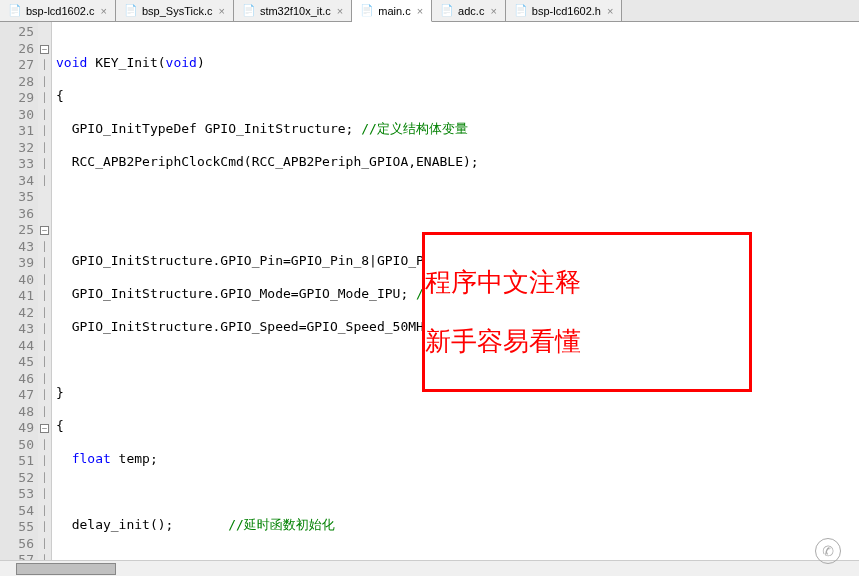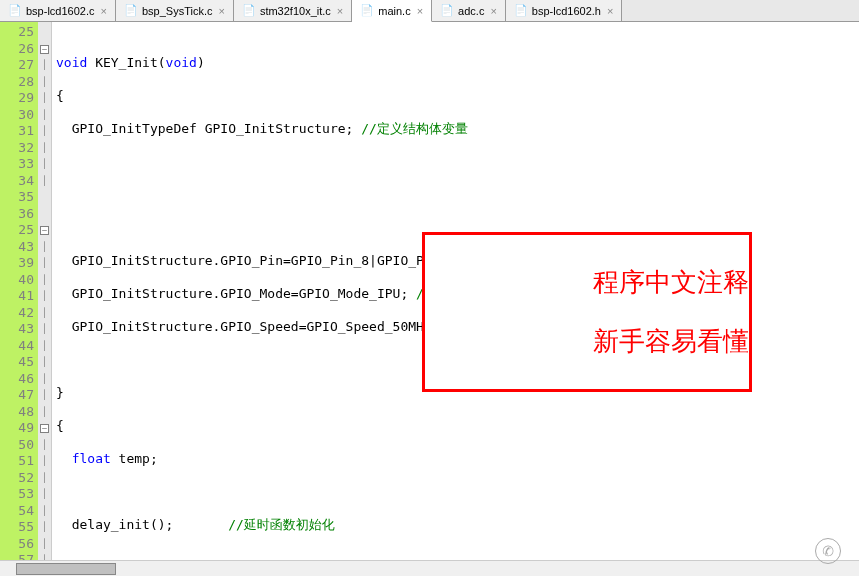--- a/index.html
+++ b/index.html
@@ -5,29 +5,29 @@
 *{margin:0;padding:0;box-sizing:border-box}
 body{font-family:Consolas,monospace;font-size:13px;background:#fff;width:859px;height:576px;overflow:hidden;position:relative}
 .tabs{display:flex;background:#e8e8e8;border-bottom:1px solid #999;height:22px}
 .tab{display:flex;align-items:center;padding:2px 8px;border-right:1px solid #999;background:#f0f0f0;cursor:pointer;font-size:11px;font-family:Tahoma,sans-serif}
 .tab.active{background:#fff;border-bottom:1px solid #fff;margin-bottom:-1px}
 .tab-icon{width:14px;height:14px;margin-right:4px;display:inline-flex;align-items:center;justify-content:center}
 .tab-icon.c-file{color:#888}
 .tab-icon.h-file{color:#888}
 .tab-close{margin-left:6px;color:#888;font-size:11px}
 .editor{display:flex;height:calc(100% - 22px);overflow:hidden}
-.gutter{background:#bef264;width:38px;text-align:right;padding-right:4px;color:#808080;font-size:13px;line-height:16.5px;padding-top:2px;user-select:none}
+.gutter{background:#e5e5e5;width:38px;text-align:right;padding-right:4px;color:#808080;font-size:13px;line-height:16.5px;padding-top:2px;user-select:none}
 .fold{background:#e8e8e8;width:14px;border-right:1px solid #ccc;font-size:9px;line-height:16.5px;padding-top:2px;text-align:center;color:#808080;user-select:none}
 .fold-box{display:inline-block;width:9px;height:9px;border:1px solid #808080;line-height:7px;font-size:9px;text-align:center;background:#fff}
 .code{flex:1;padding:16px 4px;line-height:16.5px;white-space:pre;position:relative}
 .line{height:16.5px}
 .kw{color:#0000ff}
 .cmt{color:#008000}
 .ln{height:16.5px}
-.annotation-box{position:absolute;top:232px;left:422px;width:330px;height:160px;border:3px solid #ff0000;background:#fff;display:flex;flex-direction:column;justify-content:center;align-items:flex-end;gap:24px;font-family:"Microsoft YaHei",sans-serif;font-size:26px;color:#ff0000;z-index:5}
+.annotation-box{position:absolute;top:232px;left:422px;width:330px;height:160px;border:3px solid #ff0000;background:#fff;display:flex;flex-direction:column;justify-content:center;align-items:flex-start;gap:24px;font-family:"Microsoft YaHei",sans-serif;font-size:26px;color:#ff0000;z-index:5}
 .watermark{position:absolute;bottom:12px;right:18px;display:flex;align-items:center;gap:8px;color:#aaa;font-family:"Microsoft YaHei",sans-serif;font-size:16px;z-index:4}
 .watermark-icon{width:26px;height:26px;border:1.5px solid #aaa;border-radius:50%;display:flex;align-items:center;justify-content:center;font-size:14px}
 .scroll-h{position:absolute;bottom:0;left:0;right:0;height:16px;background:#f0f0f0;border-top:1px solid #ccc}
 .scroll-thumb{position:absolute;left:16px;top:2px;height:12px;width:100px;background:#c0c0c0;border:1px solid #888}
 </style>
 </head>
 <body>
 
 <div class="tabs">
   <div class="tab">
@@ -130,21 +130,21 @@
       <div class="ln">│</div>
       <div class="ln">│</div>
       <div class="ln">│</div>
       <div class="ln">│</div>
       <div class="ln">│</div>
     </div>
   <div class="code">
 <div class="line"><span class="kw">void</span><span> KEY_Init</span><span>(</span><span class="kw">void</span><span>)</span></div>
 <div class="line"><span>{</span></div>
 <div class="line"><span>  </span><span>GPIO_InitTypeDef GPIO_InitStructure; </span><span class="cmt">//定义结构体变量</span></div>
-<div class="line"><span>  </span></div>
+<div class="line"><span>  </span><span>RCC_APB2PeriphClockCmd(RCC_APB2Periph_GPIOA,ENABLE);</span></div>
 <div class="line"></div>
 <div class="line"></div>
 <div class="line"><span>  </span><span>GPIO_InitStructure.GPIO_Pin=GPIO_Pin_8|GPIO_Pin_9|GPIO_Pin_10;</span></div>
 <div class="line"><span>  </span><span>GPIO_InitStructure.GPIO_Mode=GPIO_Mode_IPU; </span><span class="cmt">//上拉输入</span></div>
 <div class="line"><span>  </span><span>GPIO_InitStructure.GPIO_Speed=GPIO_Speed_50MHz;</span></div>
 <div class="line"><span>  </span></div>
 <div class="line"><span>}</span></div>
 <div class="line"><span>{</span></div>
 <div class="line"><span>  </span><span class="kw">float</span><span> temp;</span></div>
 <div class="line"></div>

